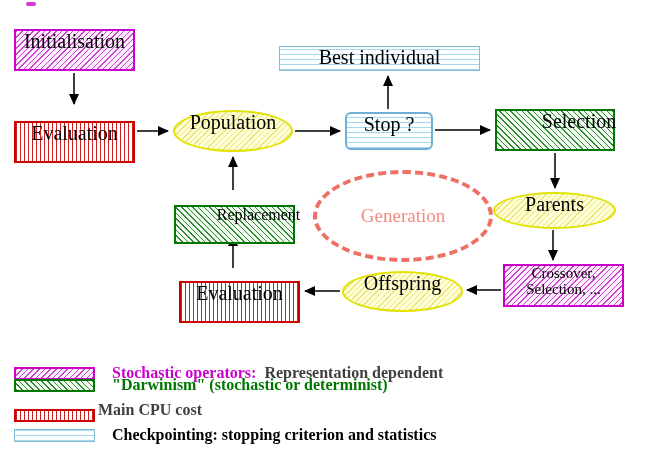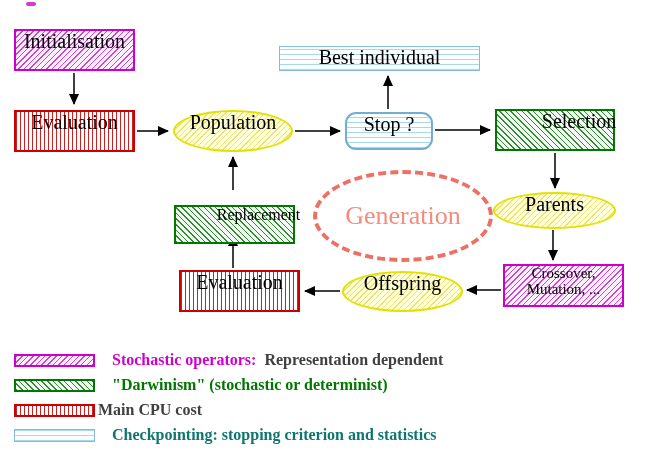--- a/index.html
+++ b/index.html
@@ -6,46 +6,46 @@
   body{width:670px;height:465px;position:relative;font-family:"Liberation Serif","DejaVu Serif",serif;}
   .canvas{position:absolute;left:0;top:0;width:670px;height:465px;}
   .arrows{position:absolute;left:0;top:0;pointer-events:none;}
 
   .node{position:absolute;display:flex;flex-direction:column;align-items:center;
         box-sizing:border-box;color:#000;font-size:20px;line-height:1.05;text-align:center;}
 
   .hatch-magenta{border:2px solid #cc00cc;
     background:repeating-linear-gradient(135deg,#cc44cc 0px,#cc44cc 1px,#fdeffd 1px,#fdeffd 4px);}
   .stripe-red{border:2px solid #cc0000;
-    background:repeating-linear-gradient(90deg,#cc2222 0px,#cc2222 1px,#ffffff 1px,#ffffff 4px);}
+    background:repeating-linear-gradient(90deg,#cc2222 0px,#cc2222 1px,#ffffff 1px,#ffffff 4px);margin-top:11px;}
   .hatch-green{border:2px solid #007700;
     background:repeating-linear-gradient(45deg,#2e8b2e 0px,#2e8b2e 1px,#f3faf3 1px,#f3faf3 4px);padding-left:48px;}
   .stripe-cyan{border:1px solid #85bcd9;
     background:repeating-linear-gradient(0deg,#aad6ea 0px,#aad6ea 1px,#fcffff 1px,#fcffff 5px);}
   .ellipse-yellow{border:2px solid #e2e200;border-radius:50%;
     background:repeating-linear-gradient(135deg,#ece17a 0px,#ece17a 1px,#ffffd8 1px,#ffffd8 4px);}
-  .rounded{border-radius:11px;border:2px solid #6fb0d2;}
+  .rounded{border-radius:6px;border:2px solid #6fb0d2;}
 
   .small{font-size:15px;}
   .mid{font-size:16px;}
 
   .generation{position:absolute;border:4px dashed #ee7064;border-radius:50%;
     display:flex;align-items:center;justify-content:center;
-    color:#f28d7e;font-size:26px;}
+    color:#f28d7e;font-size:19px;}
 
   .stray-mark{position:absolute;background:#d23ad2;border-radius:2px;}
 
   .legend-row{position:absolute;display:flex;align-items:center;height:16px;}
   .swatch{width:81px;height:13px;box-sizing:border-box;flex:0 0 auto;}
   .legend-text{margin-left:17px;font-size:16px;font-weight:bold;white-space:pre;}
   .lt-magenta{color:#cc00cc;}
   .lt-yellow{color:#404040;margin-left:8px;}
   .lt-green{color:#007700;margin-left:17px;}
   .lt-red{color:#404040;margin-left:3px;}
-  .lt-cyan{color:#0f766e;margin-left:17px;}
+  .lt-cyan{color:#000000;margin-left:17px;}
 </style>
 </head>
 <body>
 
 <div class="canvas">
 
   <svg class="arrows" width="670" height="465">
     <defs>
       <marker id="ah" markerUnits="userSpaceOnUse" markerWidth="12" markerHeight="12" refX="10" refY="6" orient="auto">
         <path d="M0,1 L11,6 L0,11 Z" fill="#000000"></path>
@@ -89,40 +89,40 @@
   <div class="node hatch-green" style="left:495px;top:109px;width:120px;height:42px;">
     <span>Selection</span>
   </div>
 
   <div class="node ellipse-yellow" style="left:493px;top:192px;width:123px;height:37px;">
     <span>Parents</span>
   </div>
 
   <div class="node hatch-magenta small" style="left:503px;top:264px;width:121px;height:43px;">
     <span>Crossover,</span>
-    <span>Mutation, ...</span>
+    <span>Selection, ...</span>
   </div>
 
   <div class="node ellipse-yellow" style="left:342px;top:271px;width:121px;height:41px;">
     <span>Offspring</span>
   </div>
 
   <div class="node stripe-red" style="left:179px;top:270px;width:121px;height:42px;">
     <span>Evaluation</span>
   </div>
 
   <div class="node hatch-green mid" style="left:174px;top:205px;width:121px;height:39px;">
     <span>Replacement</span>
   </div>
 
   <div class="generation" style="left:313px;top:170px;width:172px;height:84px;">
     <span>Generation</span>
   </div>
 
-  <div class="legend-row" style="left:14px;top:352px;text-align:right;">
+  <div class="legend-row" style="left:14px;top:365px;text-align:right;">
     <span class="swatch hatch-magenta"></span>
     <span class="legend-text lt-magenta">Stochastic operators:</span>
     <span class="legend-text lt-yellow">Representation dependent</span>
   </div>
 
   <div class="legend-row" style="left:14px;top:377px;">
     <span class="swatch hatch-green"></span>
     <span class="legend-text lt-green">"Darwinism" (stochastic or determinist)</span>
   </div>
 

